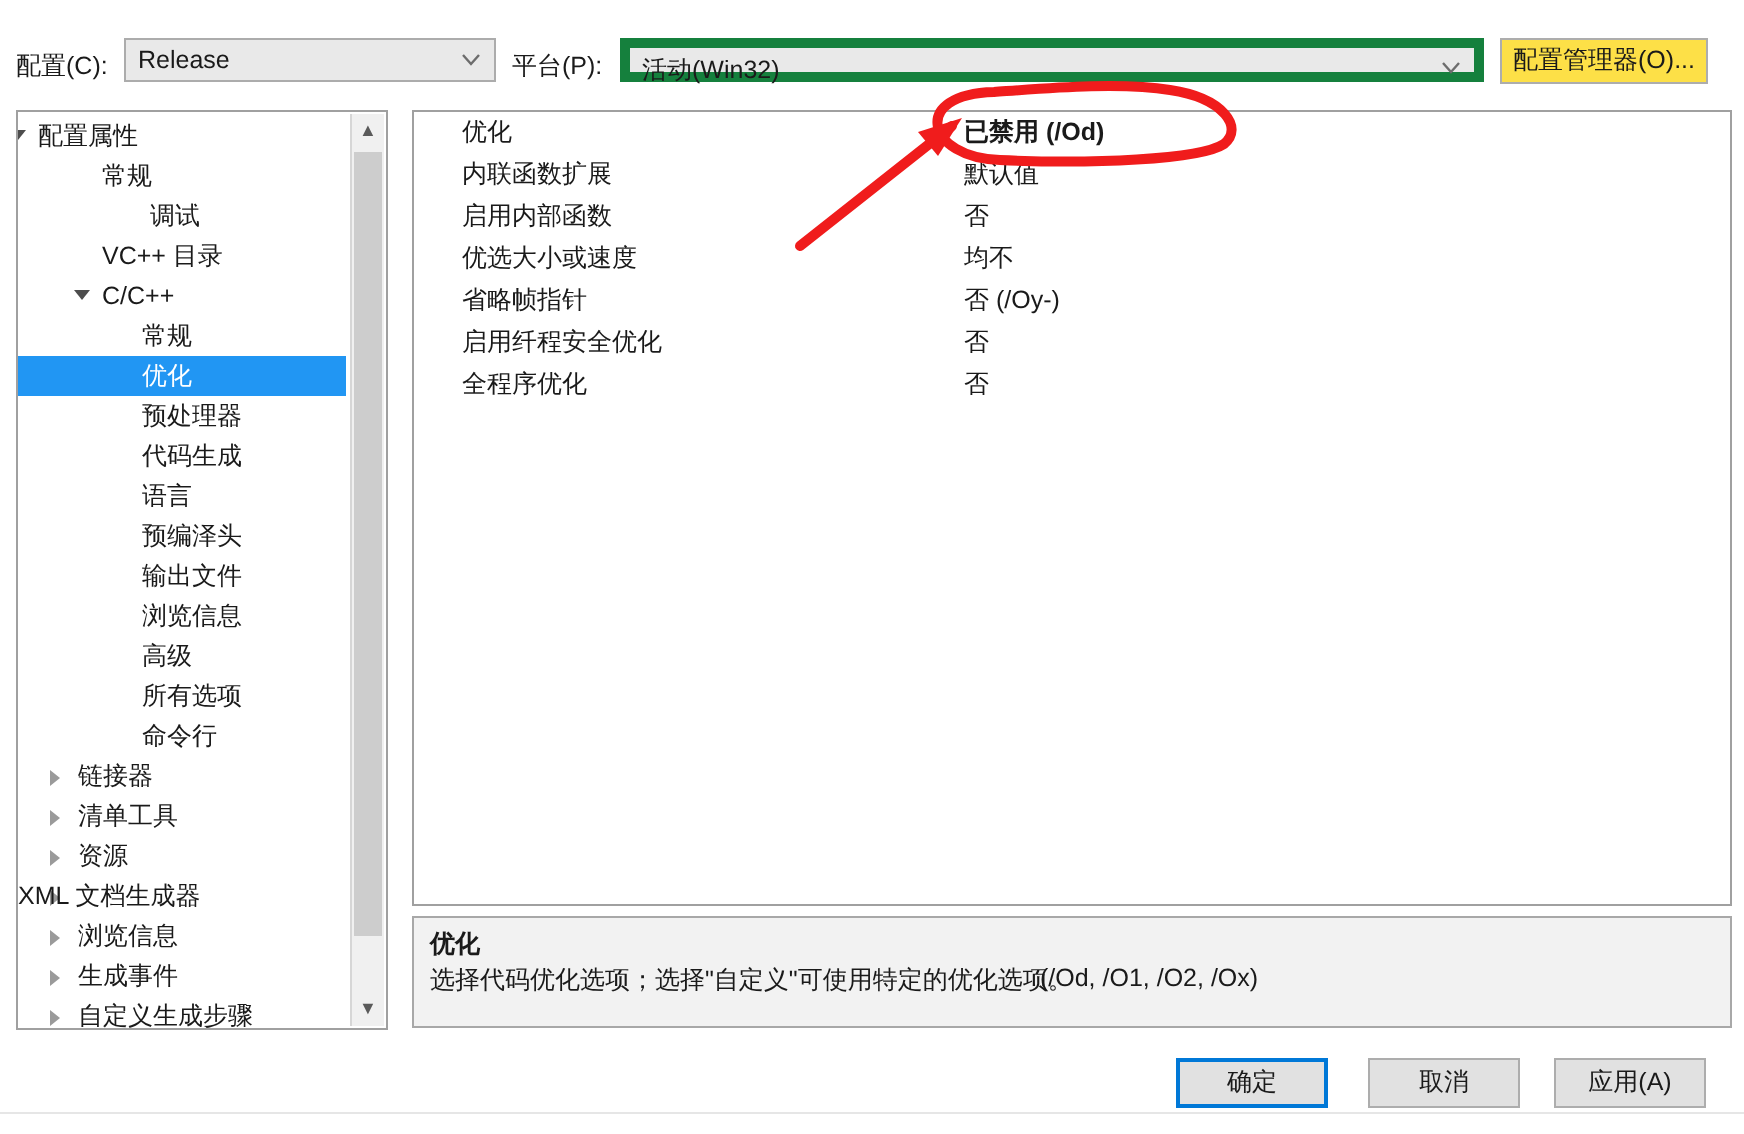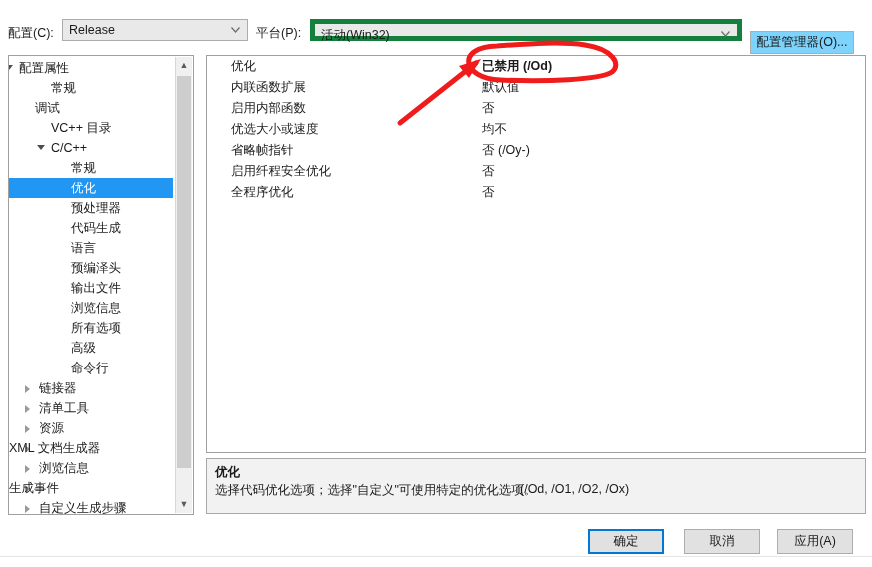--- a/index.html
+++ b/index.html
@@ -69,23 +69,23 @@
   }
   .chev {
     position: absolute;
     right: 7px; top: 7px;
     width: 9px; height: 6px;
     color: #6d6d6d;
   }
   .chev svg { display:block; }
   .btn-cfgmgr {
     position: absolute;
-    left: 750px; top: 31px;
+    left: 750px; top: 19px;
     width: 104px; height: 23px;
-    background: #7dd3fc;
+    background: #fde047;
     border: 1px solid #adadad;
     box-sizing: border-box;
     font-size: 12.5px;
     color: #1a1a1a;
     text-align: center;
     line-height: 21px;
     white-space: nowrap;
   }
 
   
@@ -286,40 +286,40 @@
     </span>
   </div>
 
   <div class="btn-cfgmgr">配置管理器(O)...</div>
 </div>
 
 <div class="treepanel">
   <div class="treelist" id="treelist">
       <div class="tnode"><span class="arrow-open" style="left: -4px;"></span><span class="tlabel" style="margin-left: 10px;">配置属性</span></div>
       <div class="tnode"><span class="tlabel" style="margin-left: 42px;">常规</span></div>
-      <div class="tnode"><span class="tlabel" style="margin-left: 26px;">调试</span></div>
+      <div class="tnode"><span class="tlabel" style="margin-left: 66px;">调试</span></div>
       <div class="tnode"><span class="tlabel" style="margin-left: 42px;">VC++ 目录</span></div>
       <div class="tnode"><span class="arrow-open" style="left: 28px;"></span><span class="tlabel" style="margin-left: 42px;">C/C++</span></div>
       <div class="tnode"><span class="tlabel" style="margin-left: 62px;">常规</span></div>
       <div class="tnode sel"><span class="tlabel" style="margin-left: 62px;">优化</span></div>
       <div class="tnode"><span class="tlabel" style="margin-left: 62px;">预处理器</span></div>
       <div class="tnode"><span class="tlabel" style="margin-left: 62px;">代码生成</span></div>
       <div class="tnode"><span class="tlabel" style="margin-left: 62px;">语言</span></div>
       <div class="tnode"><span class="tlabel" style="margin-left: 62px;">预编泽头</span></div>
       <div class="tnode"><span class="tlabel" style="margin-left: 62px;">输出文件</span></div>
       <div class="tnode"><span class="tlabel" style="margin-left: 62px;">浏览信息</span></div>
+      <div class="tnode"><span class="tlabel" style="margin-left: 62px;">高级</span></div>
       <div class="tnode"><span class="tlabel" style="margin-left: 62px;">所有选项</span></div>
-      <div class="tnode"><span class="tlabel" style="margin-left: 62px;">高级</span></div>
       <div class="tnode"><span class="tlabel" style="margin-left: 62px;">命令行</span></div>
       <div class="tnode"><span class="arrow-closed" style="left: 16px;"></span><span class="tlabel" style="margin-left: 30px;">链接器</span></div>
       <div class="tnode"><span class="arrow-closed" style="left: 16px;"></span><span class="tlabel" style="margin-left: 30px;">清单工具</span></div>
       <div class="tnode"><span class="arrow-closed" style="left: 16px;"></span><span class="tlabel" style="margin-left: 30px;">资源</span></div>
       <div class="tnode"><span class="arrow-closed" style="left: 16px;"></span><span class="tlabel" style="">XML 文档生成器</span></div>
       <div class="tnode"><span class="arrow-closed" style="left: 16px;"></span><span class="tlabel" style="margin-left: 30px;">浏览信息</span></div>
-      <div class="tnode"><span class="arrow-closed" style="left: 16px;"></span><span class="tlabel" style="">生成事件</span></div>
+      <div class="tnode"><span class="arrow-closed" style="left: 16px;"></span><span class="tlabel" style="margin-left: 30px;">生成事件</span></div>
       <div class="tnode"><span class="arrow-closed" style="left: 16px;"></span><span class="tlabel" style="margin-left: 30px;">自定义生成步骤</span></div>
     </div>
 
   <div class="tscroll">
     <div class="sb-up">▲</div>
     <div class="sb-thumb"></div>
     <div class="sb-down">▼</div>
   </div>
 </div>
 

